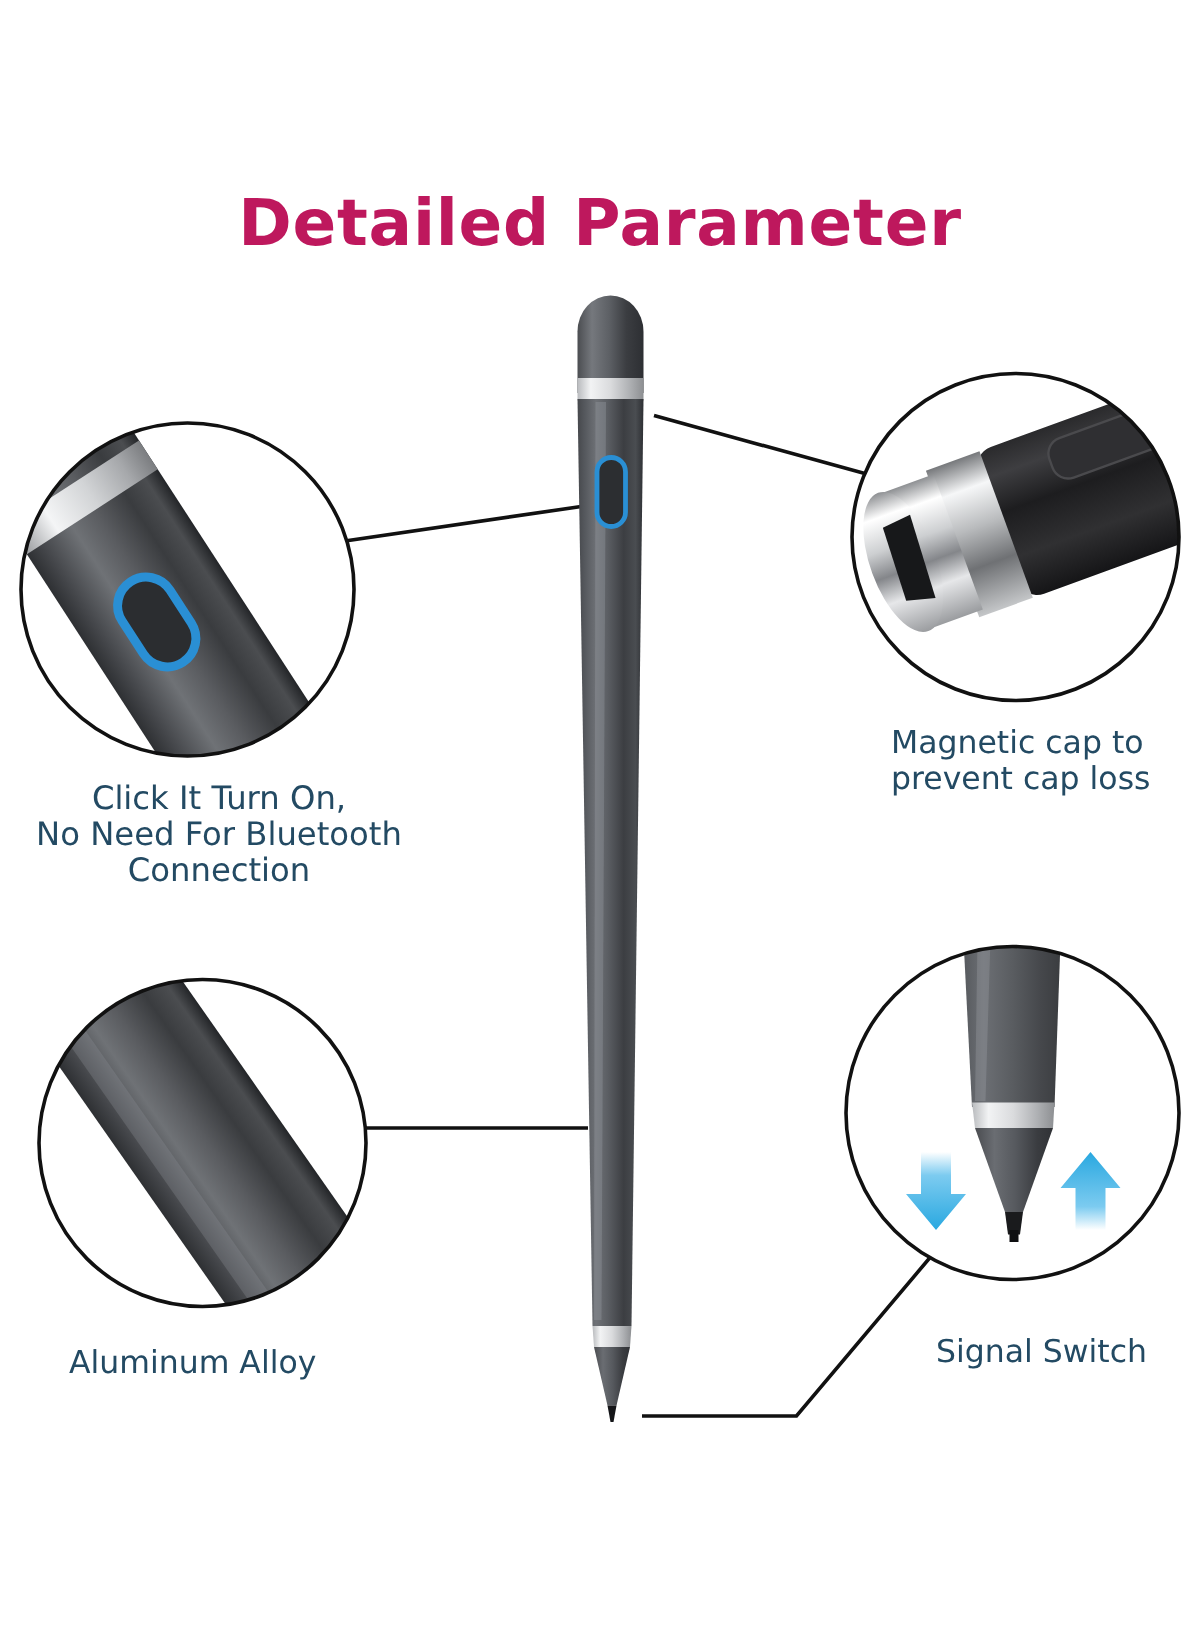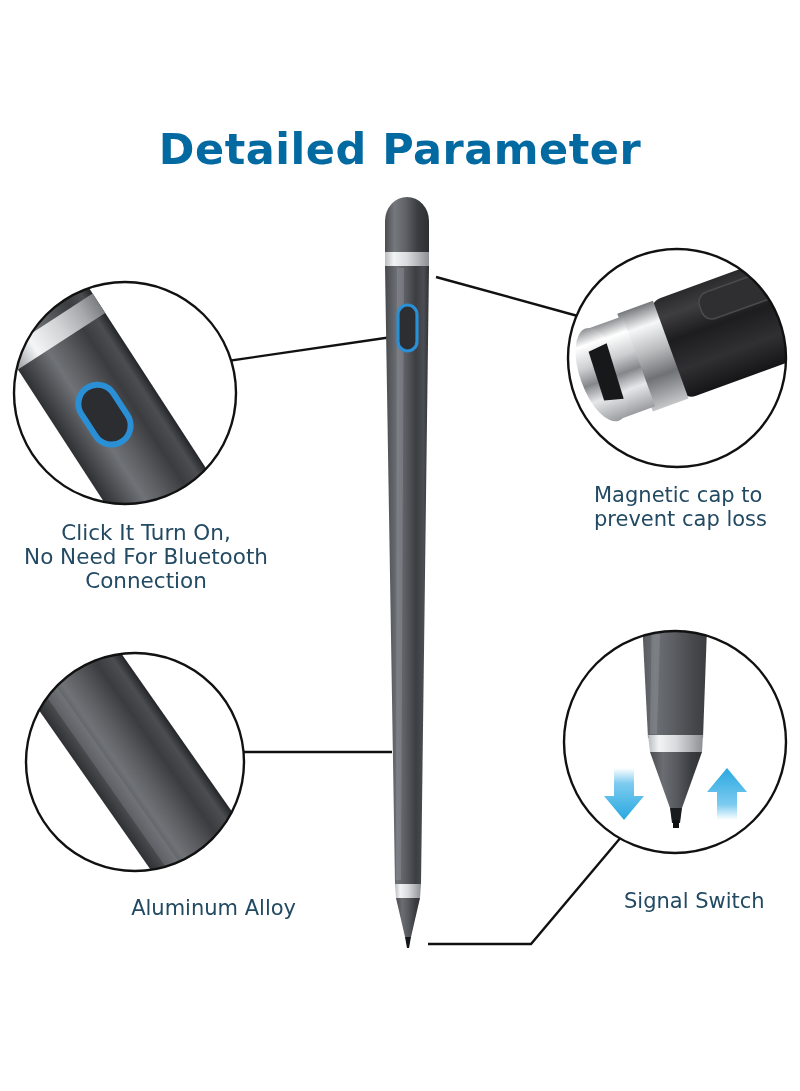--- a/index.html
+++ b/index.html
@@ -22,21 +22,21 @@
   
   #page-title {
     position: absolute;
     left: 0;
     top: 126px;
     width: 800px;
     text-align: center;
     font-size: 43px;
     font-weight: bold;
     letter-spacing: 0.5px;
-    color: #0369a1;
+    color: #be185d;
     line-height: 1.1;
     white-space: nowrap;
   }
 
   
   .caption {
     position: absolute;
     color: #234a63;
     font-size: 21px;
     line-height: 1.12;
@@ -53,21 +53,21 @@
     left: 594px;
     top: 484px;
     width: 210px;
     text-align: left;
     font-size: 21px;
   }
   #caption-alloy {
     left: 46px;
     top: 897px;
     width: 250px;
-    text-align: right;
+    text-align: left;
     font-size: 21px;
   }
   #caption-switch {
     left: 624px;
     top: 890px;
     width: 200px;
     text-align: left;
     font-size: 21px;
   }
 

